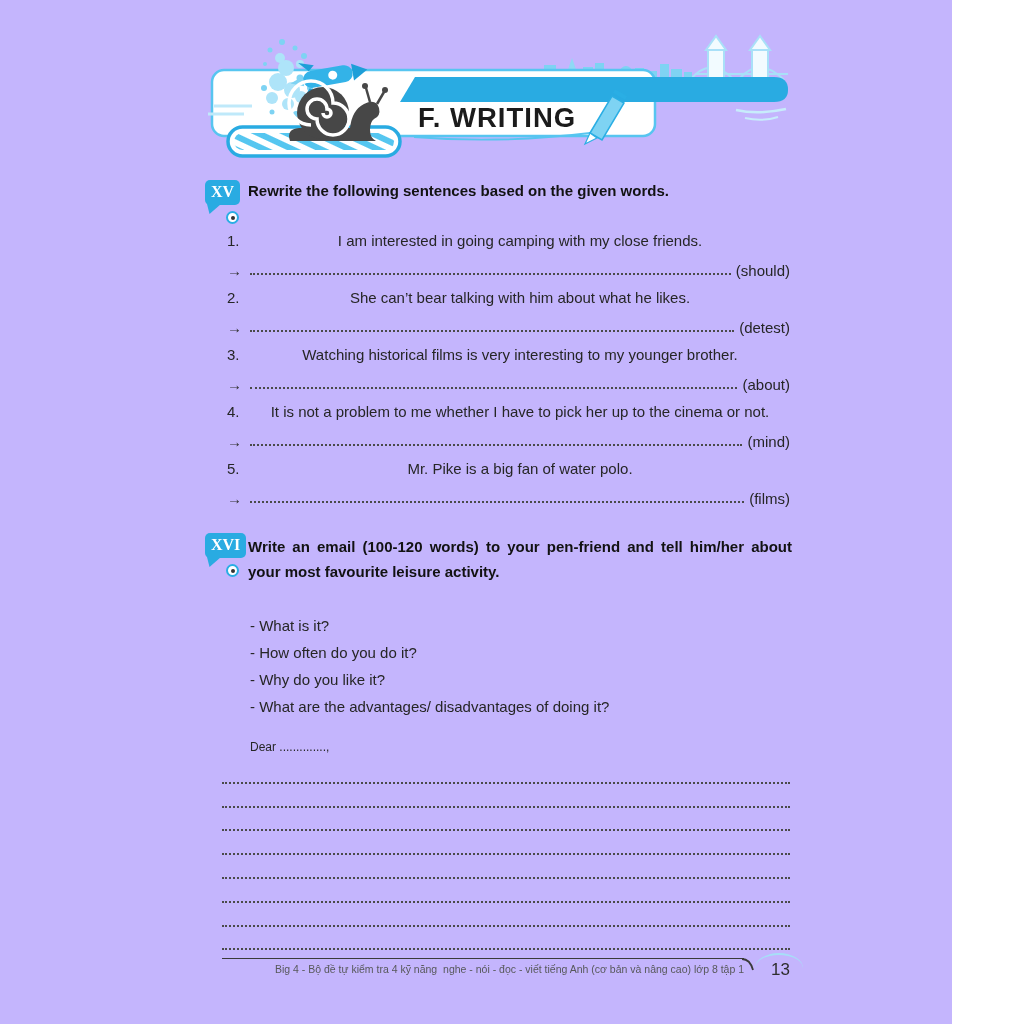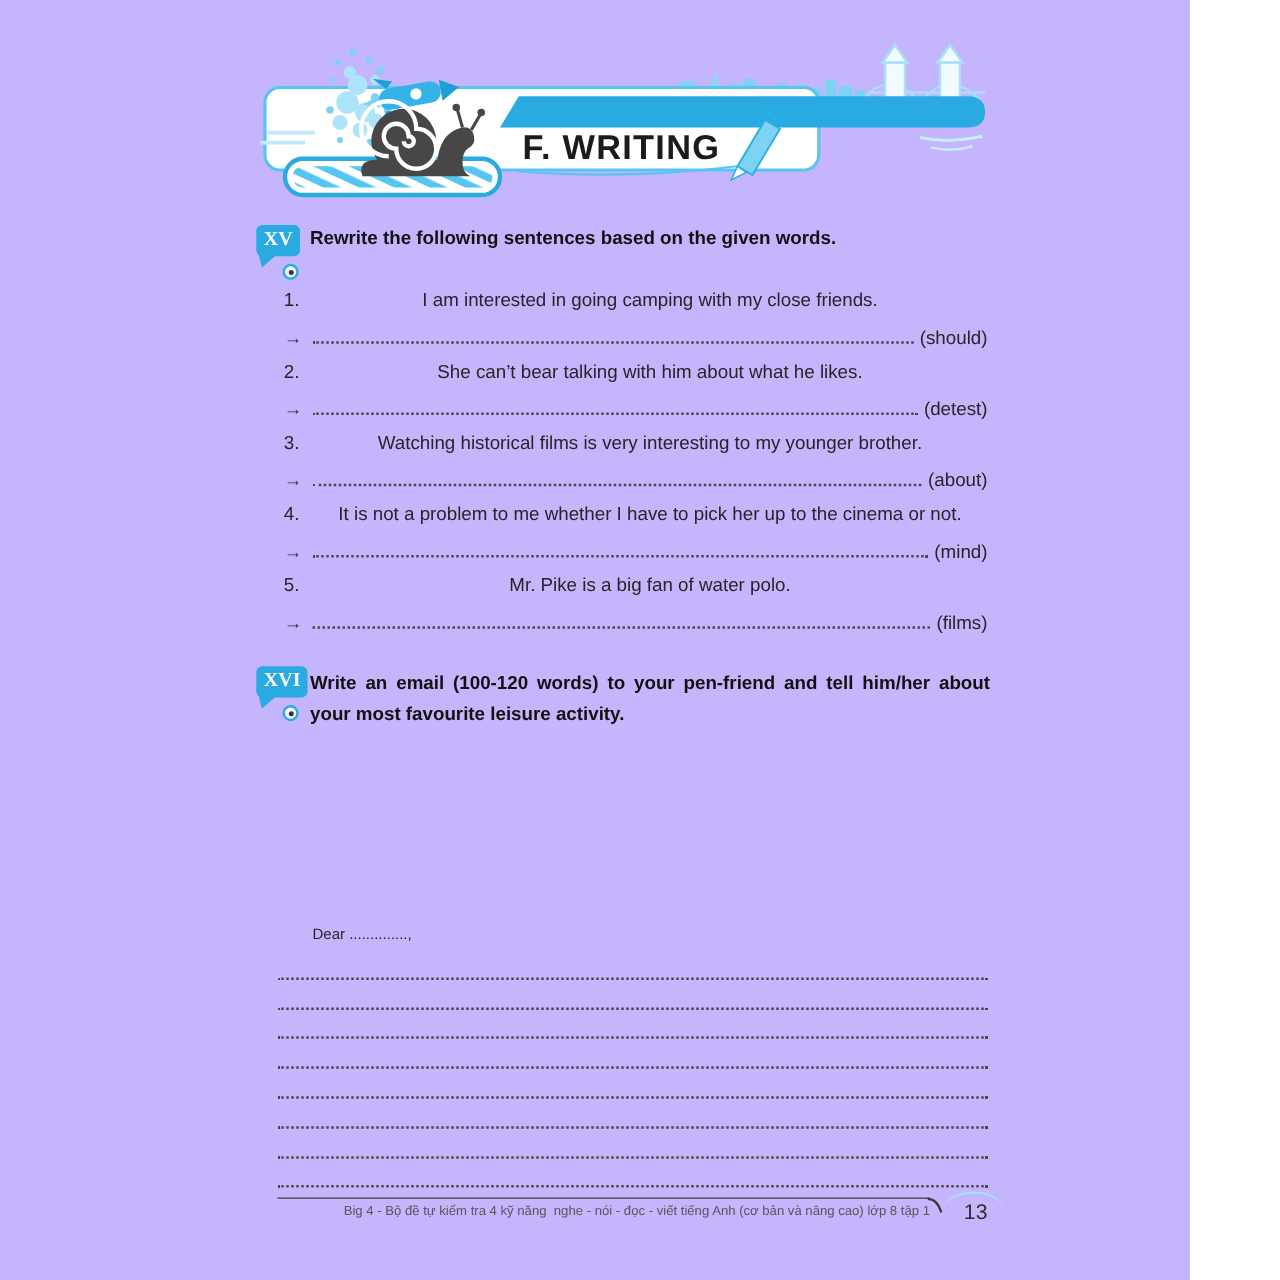--- a/index.html
+++ b/index.html
@@ -265,20 +265,26 @@
 
   <div id="ex16-head">
     <div class="badge-wrap">
       <span class="badge">XVI</span>
       <span class="pin"></span>
     </div>
     <div class="instruction">Write an email (100-120 words) to your pen-friend and tell him/her about your most favourite leisure activity.</div>
   </div>
 
 
+  <div id="ex16-sugg">
+    <div class="sugg-item">- What is it?</div>
+    <div class="sugg-item">- How often do you do it?</div>
+    <div class="sugg-item">- Why do you like it?</div>
+    <div class="sugg-item">- What are the advantages/ disadvantages of doing it?</div>
+  </div>
 
   <div id="ex16-dear">Dear ..............,</div>
 
   <div id="write-area">
     <div class="write-line"></div>
     <div class="write-line"></div>
     <div class="write-line"></div>
     <div class="write-line"></div>
     <div class="write-line"></div>
     <div class="write-line"></div>

